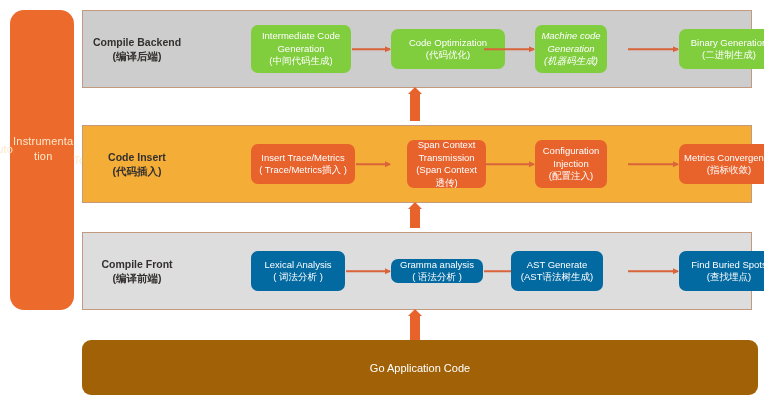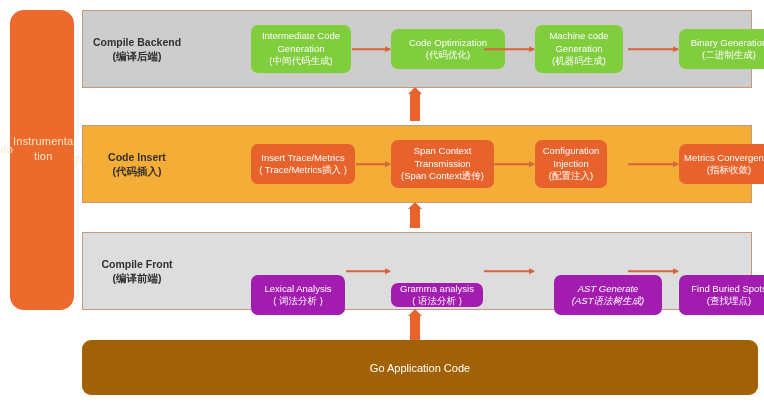--- a/index.html
+++ b/index.html
@@ -82,21 +82,21 @@
     justify-content: center;
     text-align: center;
     color: #ffffff;
     font-size: 9.5px;
     line-height: 12.5px;
     padding: 4px 5px;
     box-sizing: border-box;
   }
   .node.green  { background: #80cd3e; }
   .node.red    { background: #e8622c; }
-  .node.yellow { background: #a21caf; margin-top: 24px; }
+  .node.yellow { background: #0369a1; }
 
   
   .h-arrow {
     position: absolute;
     top: 50%;
     height: 1.5px;
     background: #d9633a;
     transform: translateY(-50%);
   }
   .h-arrow::after {
@@ -171,21 +171,21 @@
     <div>(中间代码生成)</div>
   </div>
   <div class="h-arrow" style="left:269px; width:38px;"></div>
 
   <div class="node green" style="left:308px; width:114px; height:40px;">
     <div>Code Optimization</div>
     <div>(代码优化)</div>
   </div>
   <div class="h-arrow" style="left:401px; width:50px;"></div>
 
-  <div class="node green" style="left:452px; width:88px; height:48px;">
+  <div class="node green" style="left:452px; width:72px; height:48px;font-style:italic;">
     <div>Machine code</div>
     <div>Generation</div>
     <div>(机器码生成)</div>
   </div>
   <div class="h-arrow" style="left:545px; width:50px;"></div>
 
   <div class="node green" style="left:596px; width:100px; height:40px;">
     <div>Binary Generation</div>
     <div>(二进制生成)</div>
   </div>
@@ -198,21 +198,21 @@
     <div>Code Insert</div>
     <div class="cn">(代码插入)</div>
   </div>
 
   <div class="node red" style="left:168px; width:104px; height:40px;">
     <div>Insert Trace/Metrics</div>
     <div>( Trace/Metrics插入 )</div>
   </div>
   <div class="h-arrow" style="left:273px; width:34px;"></div>
 
-  <div class="node red" style="left:308px; width:103px; height:48px;">
+  <div class="node red" style="left:324px; width:79px; height:48px;">
     <div>Span Context</div>
     <div>Transmission</div>
     <div>(Span Context透传)</div>
   </div>
   <div class="h-arrow" style="left:401px; width:50px;"></div>
 
   <div class="node red" style="left:452px; width:72px; height:48px;">
     <div>Configuration</div>
     <div>Injection</div>
     <div>(配置注入)</div>
@@ -238,21 +238,21 @@
     <div>( 词法分析 )</div>
   </div>
   <div class="h-arrow" style="left:263px; width:44px;"></div>
 
   <div class="node yellow" style="left:308px; width:92px; height:24px;">
     <div>Gramma analysis</div>
     <div>( 语法分析 )</div>
   </div>
   <div class="h-arrow" style="left:401px; width:50px;"></div>
 
-  <div class="node yellow" style="left:471px; width:108px; height:40px;font-style:italic;">
+  <div class="node yellow" style="left:428px; width:92px; height:40px;">
     <div>AST Generate</div>
     <div>(AST语法树生成)</div>
   </div>
   <div class="h-arrow" style="left:545px; width:50px;"></div>
 
   <div class="node yellow" style="left:596px; width:100px; height:40px;">
     <div>Find Buried Spots</div>
     <div>(查找埋点)</div>
   </div>
 </div>

